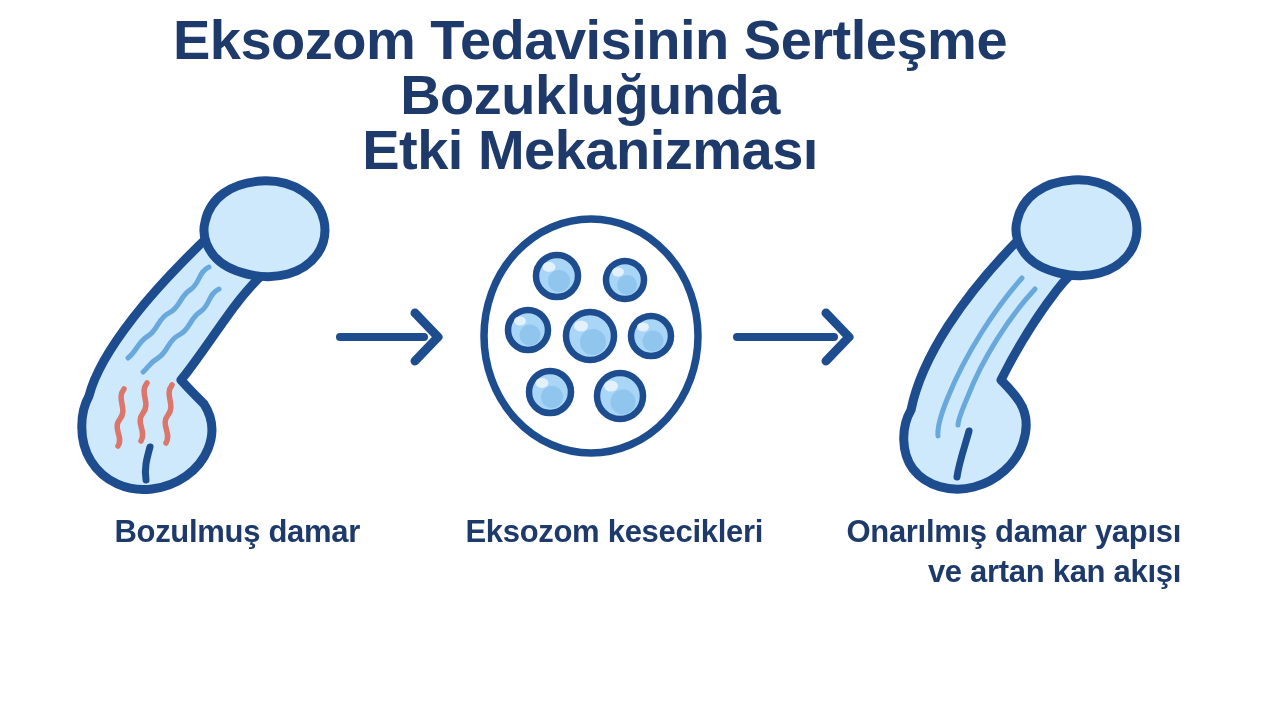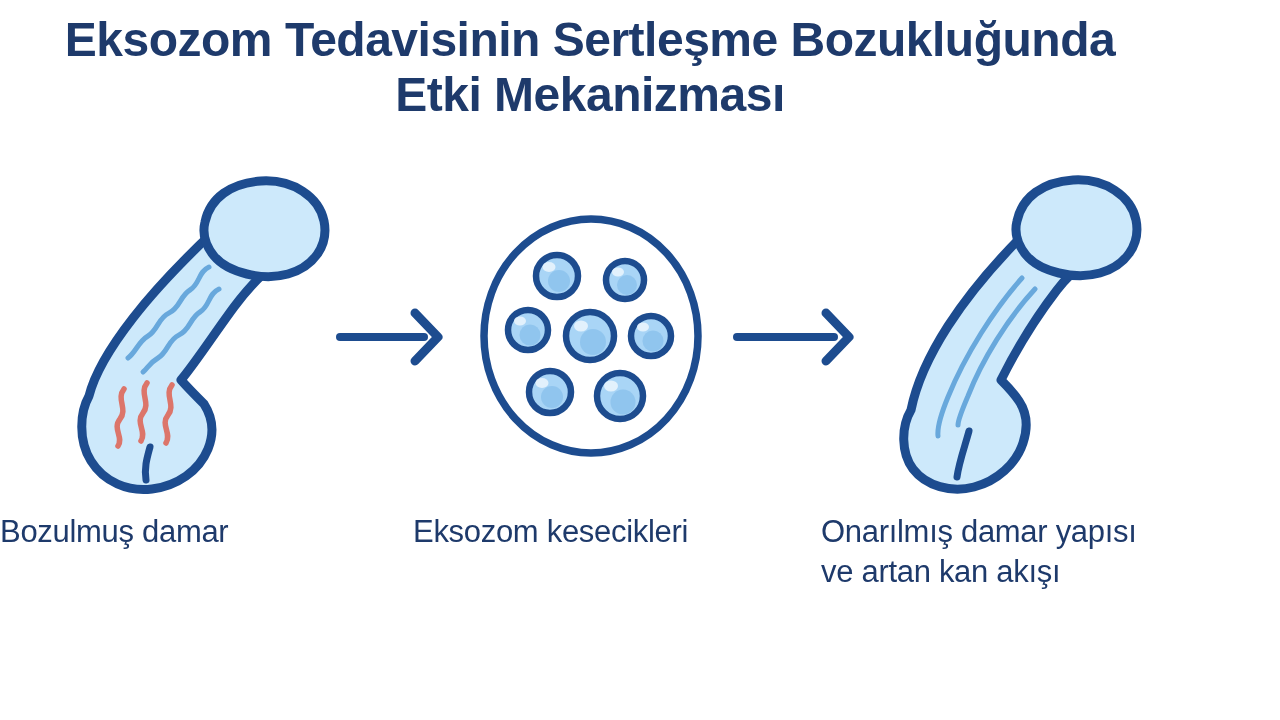--- a/index.html
+++ b/index.html
@@ -18,33 +18,33 @@
   html,body{margin:0;padding:0;}
   body{
     width:1280px;height:720px;
     background:var(--background);
     font-family:"Liberation Sans","DejaVu Sans",sans-serif;
     position:relative;overflow:hidden;
   }
   .title{
     position:absolute;top:12px;left:0;width:1180px;
     text-align:center;
-    font-size:48px;font-weight:700;line-height:55px;letter-spacing:-0.5px;
+    font-size:56px;font-weight:700;line-height:55px;letter-spacing:-0.5px;
     color:var(--text-navy);
   }
   .diagram-svg{position:absolute;top:0;left:0;}
   .step-label{
     position:absolute;top:512px;width:360px;
-    text-align:left;
-    font-size:31px;font-weight:400;line-height:40px;letter-spacing:-0.3px;
+    text-align:right;
+    font-size:31px;font-weight:700;line-height:40px;letter-spacing:-0.3px;
     color:var(--text-navy);
   }
   .step-label span{display:block;}
   .label-damaged{left:0;}
-  .label-exosomes{left:413px;}
+  .label-exosomes{left:403px;}
   .label-repaired{left:821px;}
 
   
   .body-shape{fill:var(--body-fill);stroke:var(--outline-navy);stroke-width:9;stroke-linejoin:round;stroke-linecap:round;}
   .detail-line{fill:none;stroke:var(--outline-navy);stroke-width:7;stroke-linecap:round;}
   .vein{fill:none;stroke:var(--vein-blue);stroke-width:5;stroke-linecap:round;}
   .damaged-vein{fill:none;stroke:var(--damaged-red);stroke-width:5.5;stroke-linecap:round;}
   .big-circle{fill:var(--circle-fill);stroke:var(--outline-navy);stroke-width:7.5;}
   .vesicle-body{fill:var(--vesicle-fill);stroke:var(--outline-navy);stroke-width:6.5;}
   .vesicle-inner{fill:var(--vesicle-inner);opacity:0.85;}

